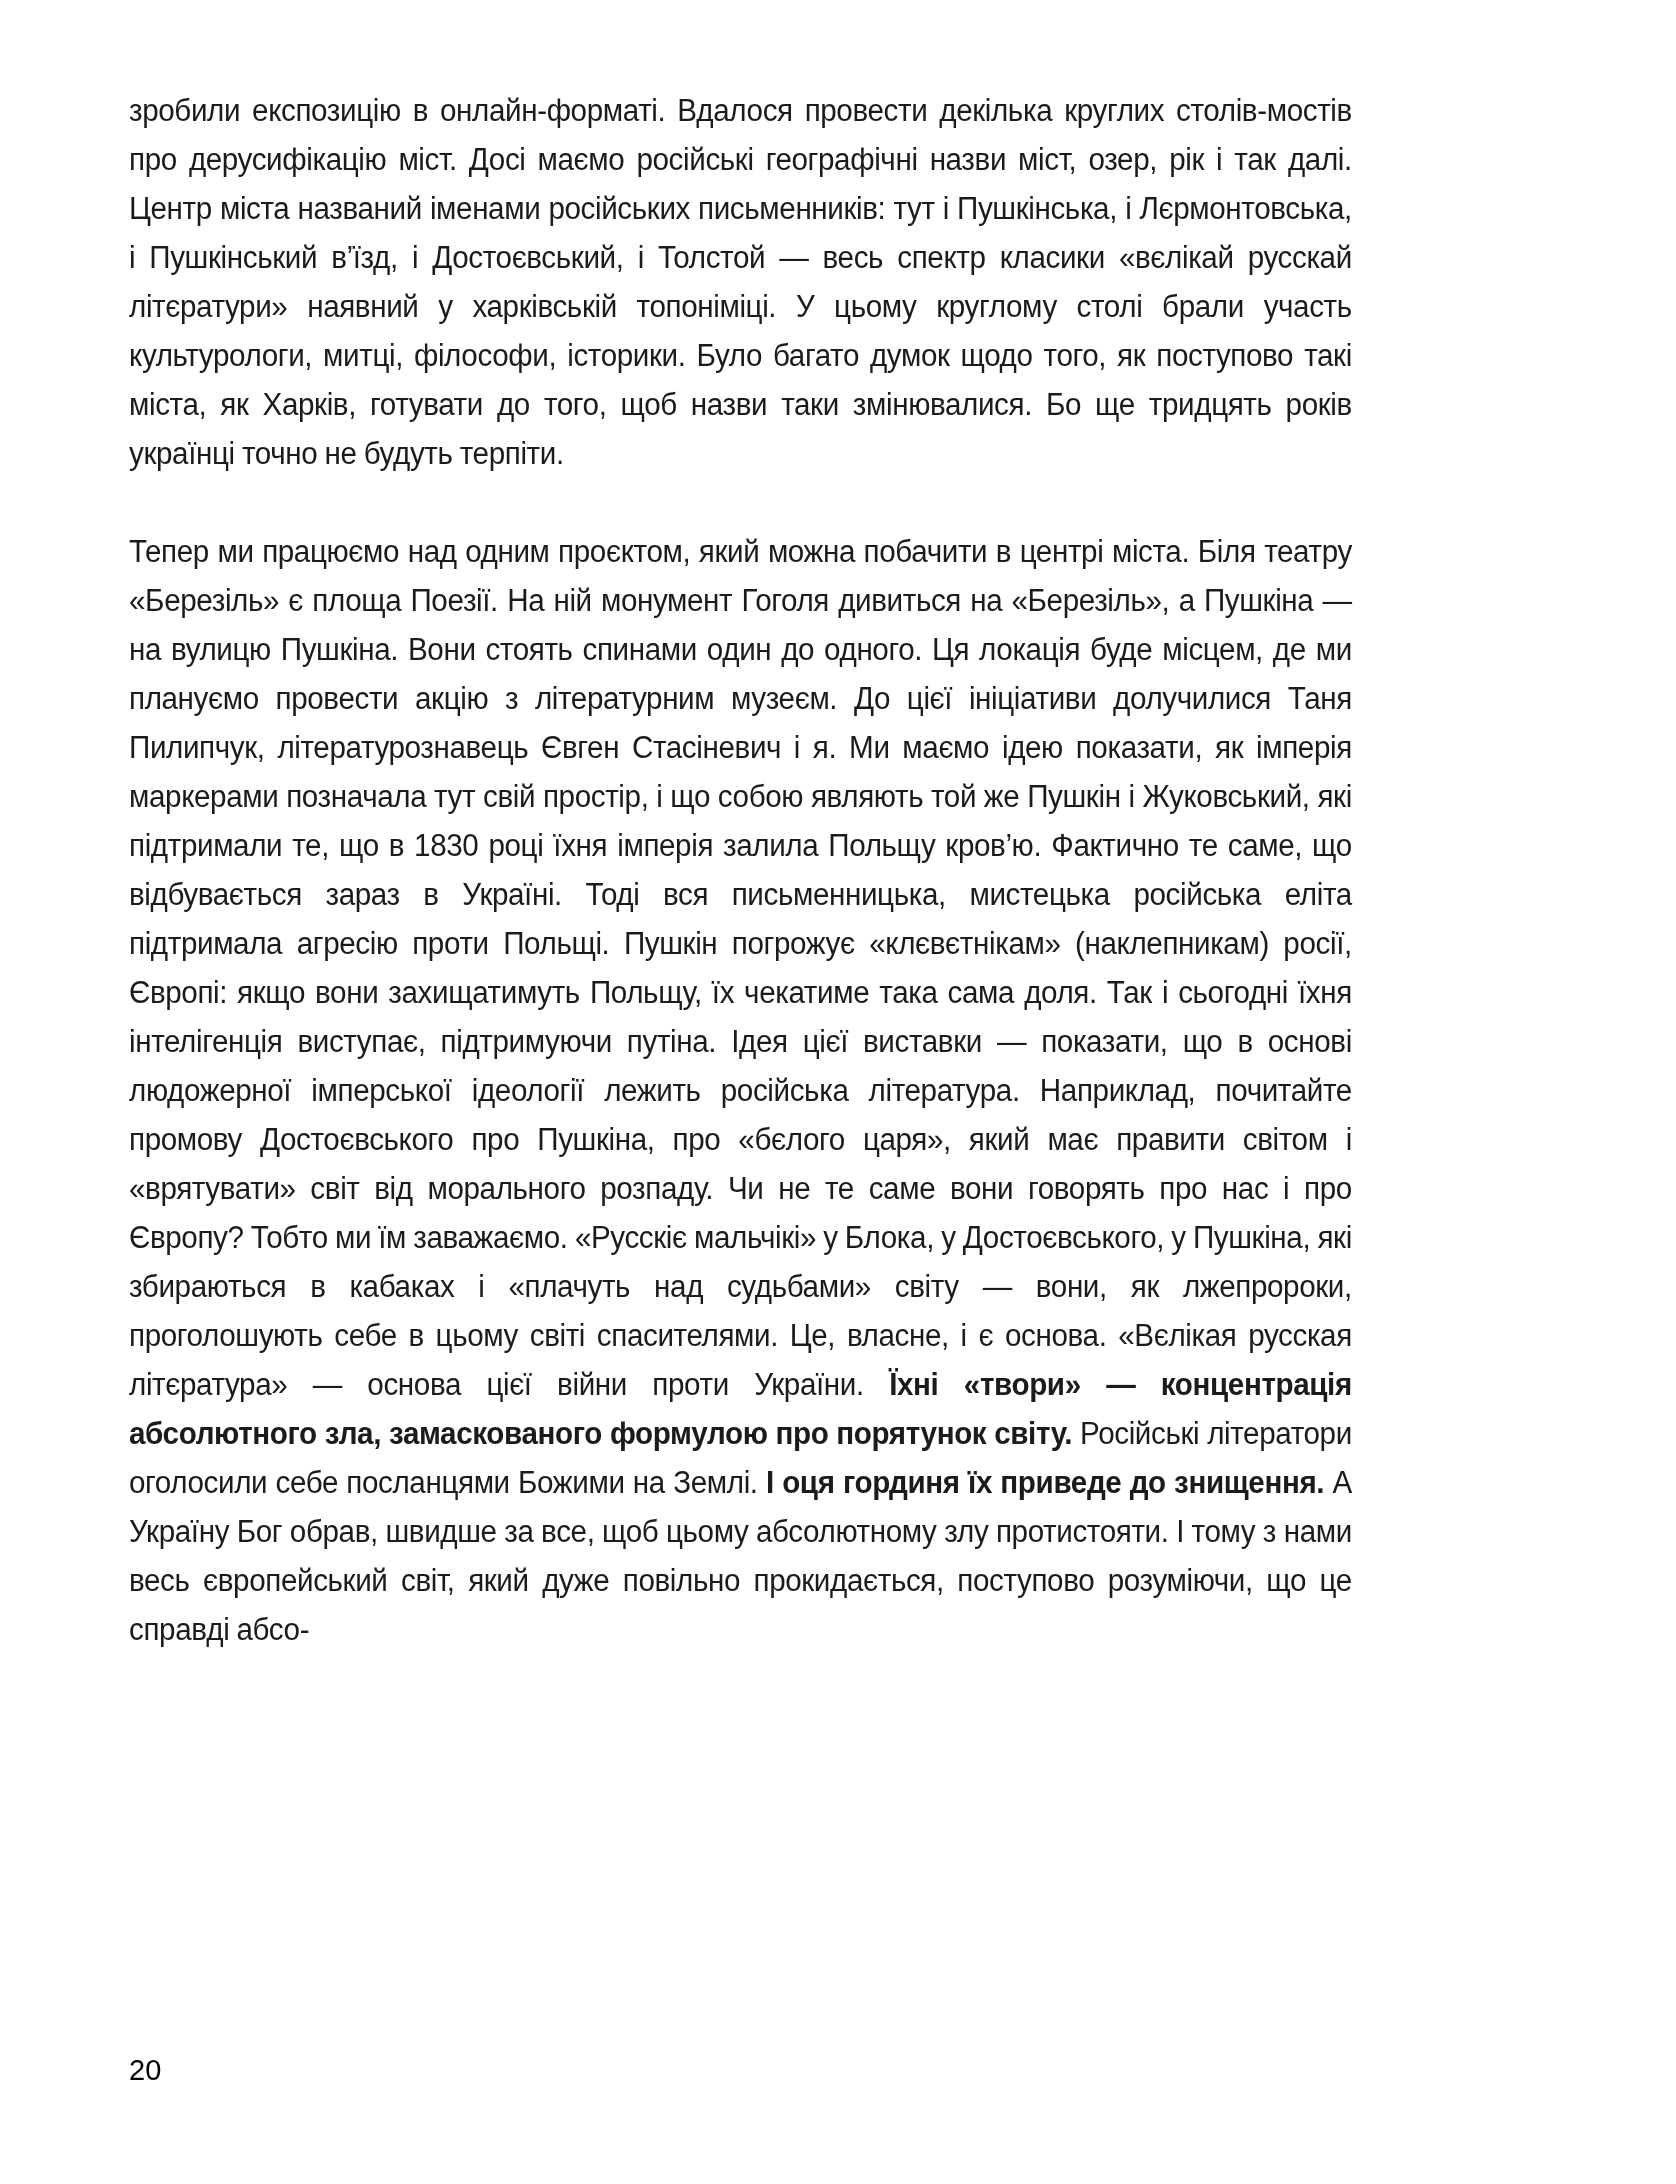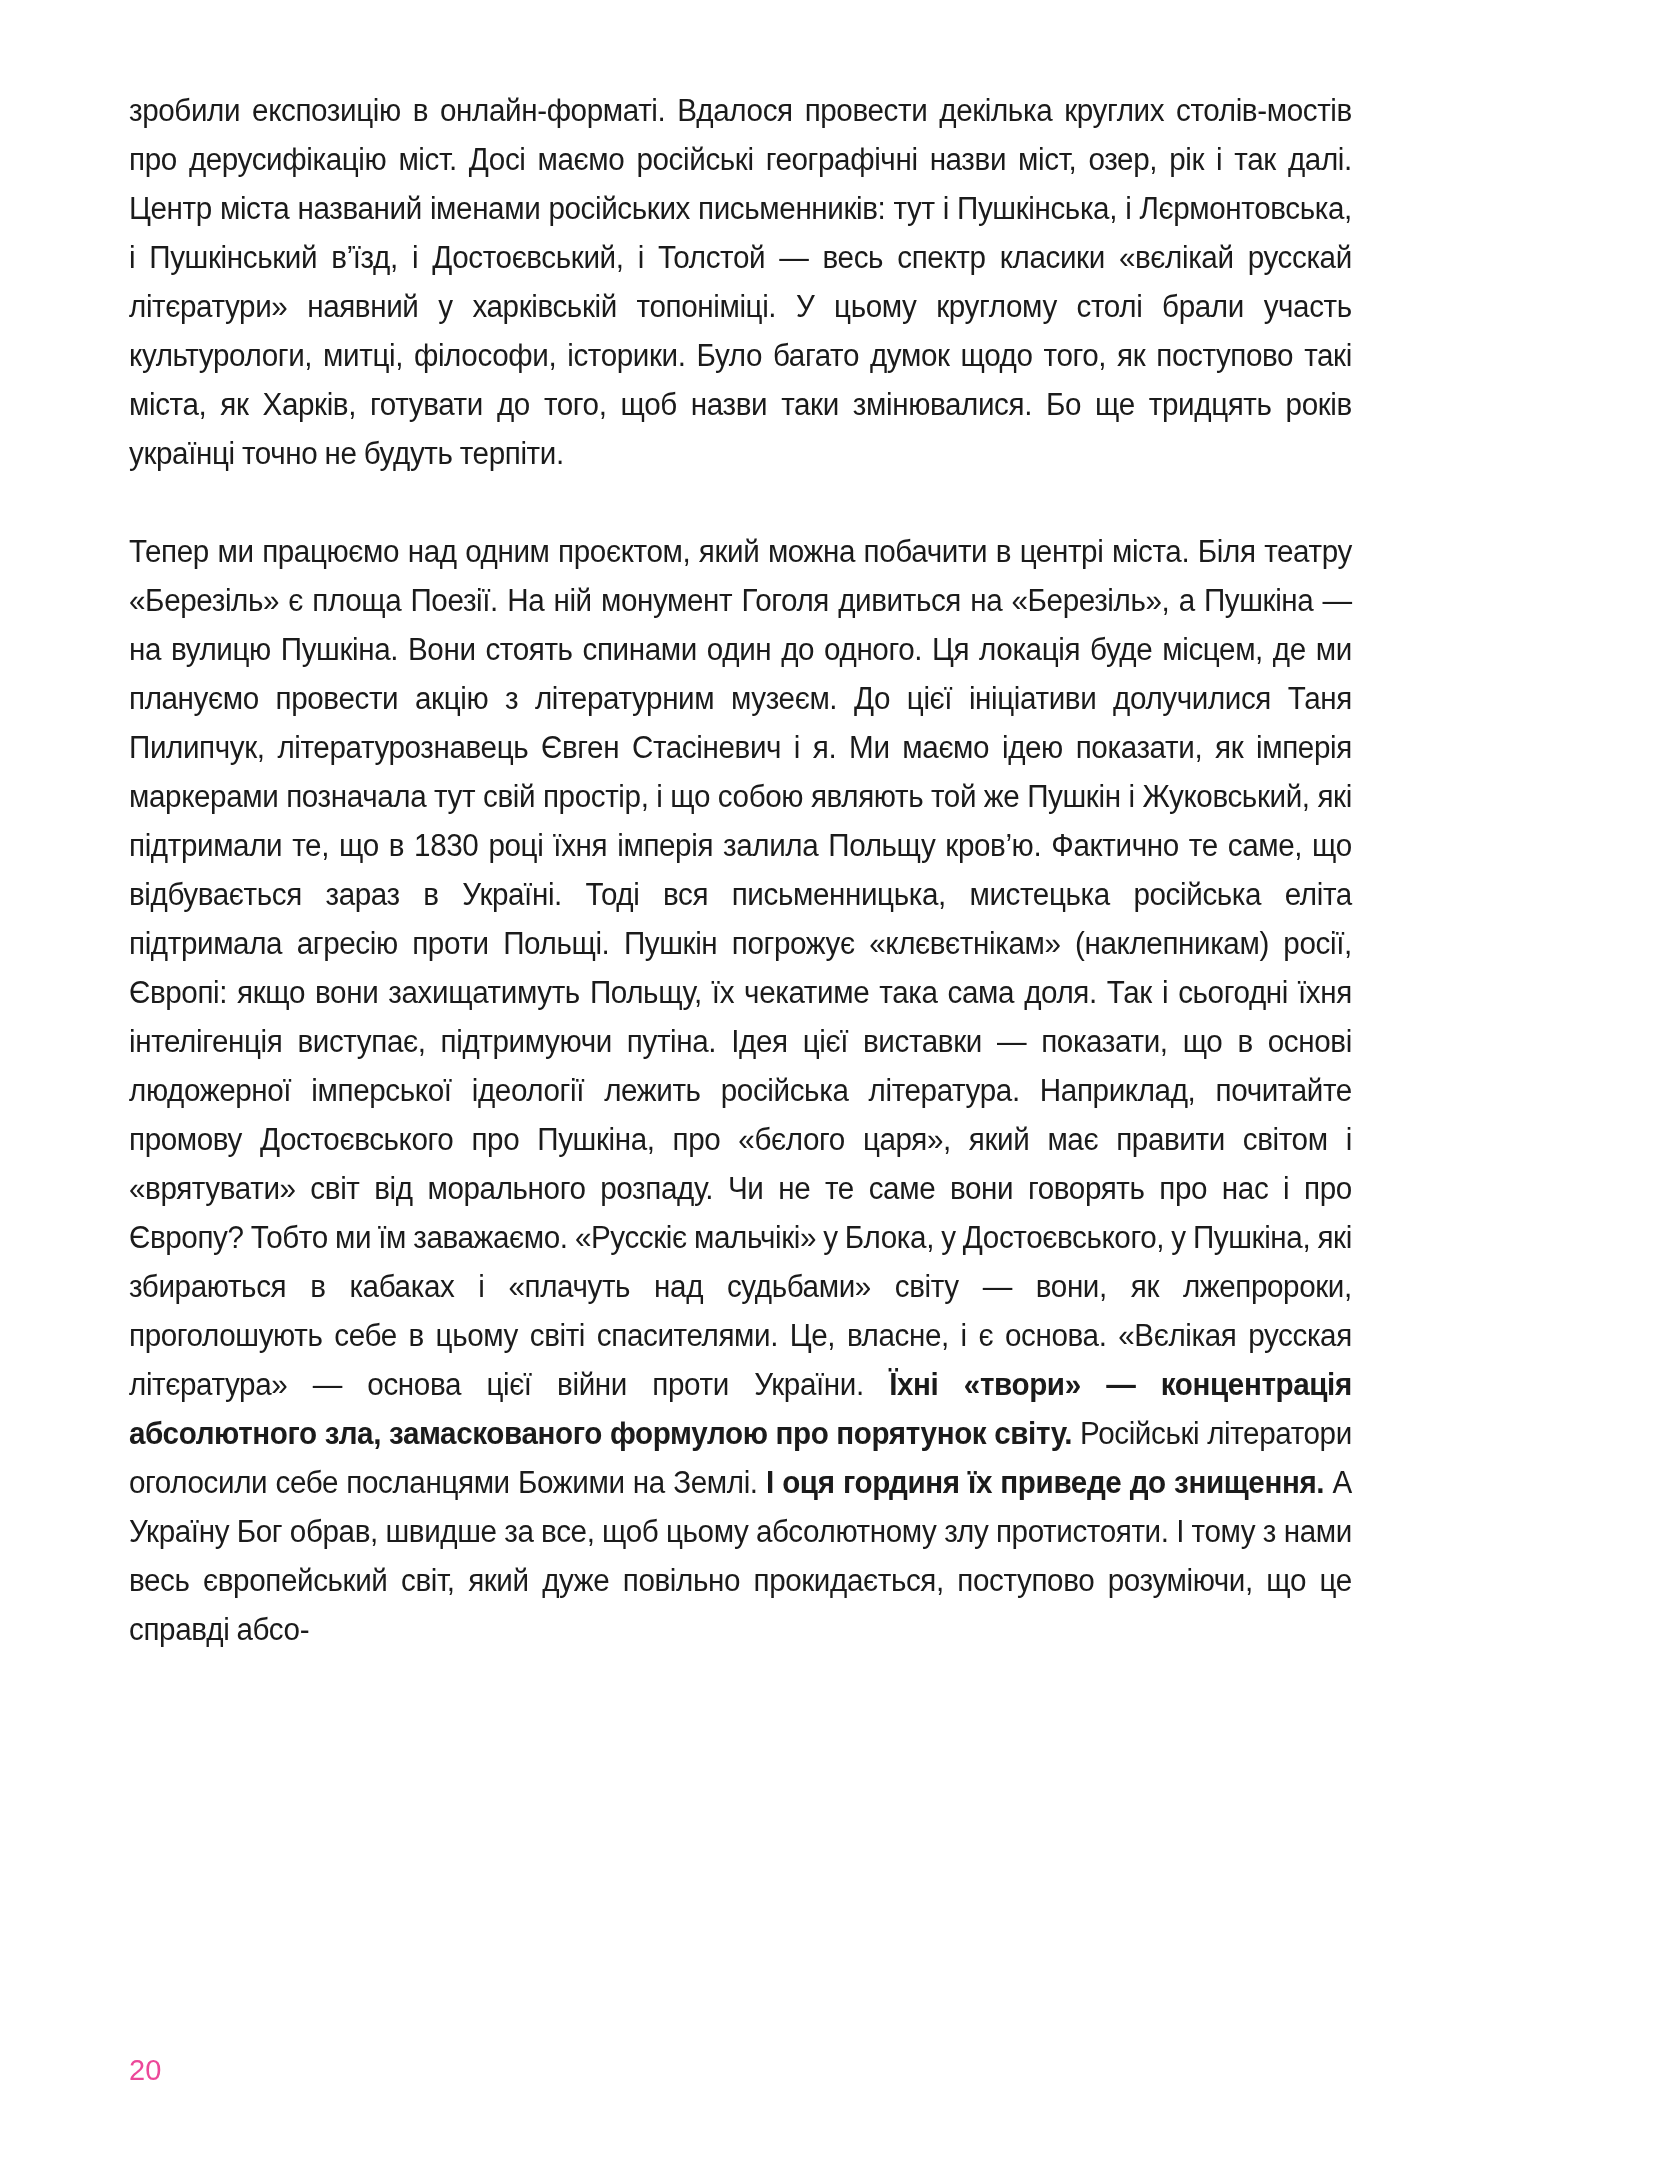--- a/index.html
+++ b/index.html
@@ -43,21 +43,21 @@
   }
   .para b {
     font-weight: 700;
   }
   .page-number {
     position: absolute;
     left: 129px;
     top: 2054px;
     font-family: "Liberation Sans", "DejaVu Sans", sans-serif;
     font-size: 29px;
-    color: #ec4899;
+    color: #000000;
     letter-spacing: 0px;
     font-stretch: condensed;
   }
 </style>
 </head>
 <body>
 
 <div class="page">
 
   <div class="text-column">

